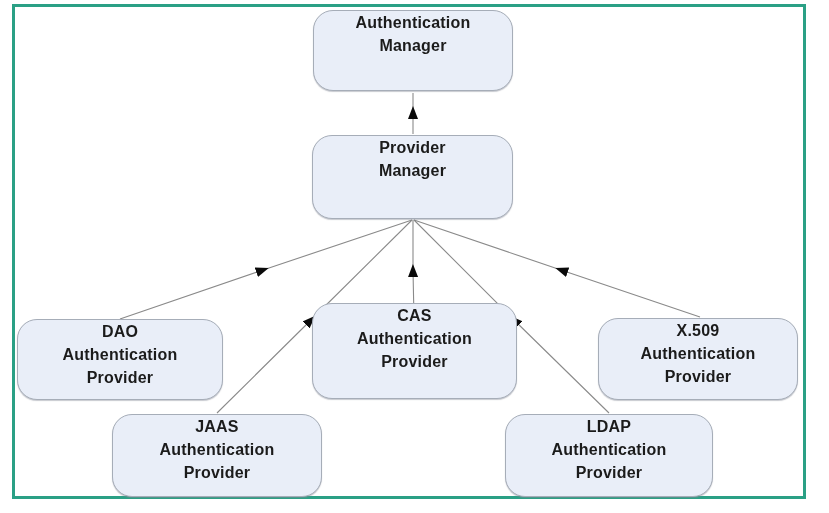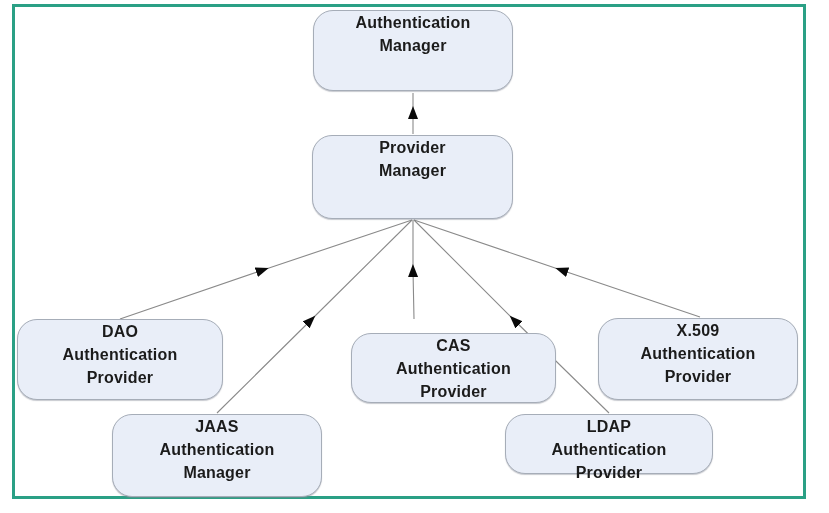--- a/index.html
+++ b/index.html
@@ -98,37 +98,37 @@
     <span class="node-label">Provider
 Manager</span>
   </div>
 
   <div class="node" style="left:17px;  top:319px; width:206px; height:81px;">
     <span class="node-label">DAO
 Authentication
 Provider</span>
   </div>
 
-  <div class="node" style="left:312px; top:333px; width:205px; height:70px;margin-left:39px;">
+  <div class="node" style="left:312px; top:303px; width:205px; height:96px;">
     <span class="node-label">CAS
 Authentication
 Provider</span>
   </div>
 
   <div class="node" style="left:598px; top:318px; width:200px; height:82px;">
     <span class="node-label">X.509
 Authentication
 Provider</span>
   </div>
 
   <div class="node" style="left:112px; top:414px; width:210px; height:83px;">
     <span class="node-label">JAAS
 Authentication
-Manager</span>
+Provider</span>
   </div>
 
-  <div class="node" style="left:505px; top:414px; width:208px; height:60px;">
+  <div class="node" style="left:505px; top:414px; width:208px; height:83px;">
     <span class="node-label">LDAP
 Authentication
 Provider</span>
   </div>
 
 </div>
 
 </body></html>

